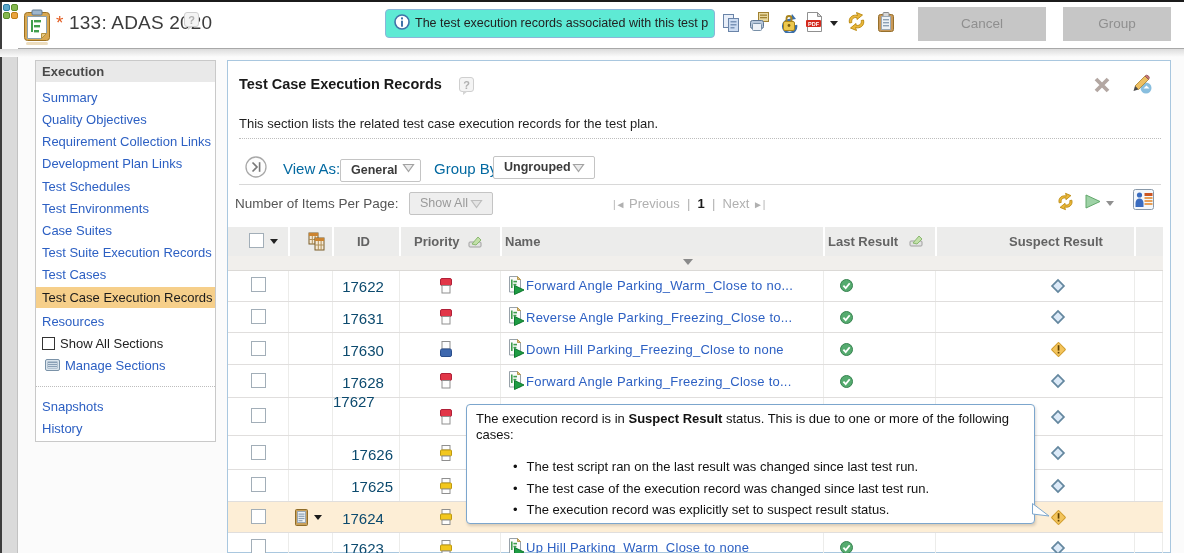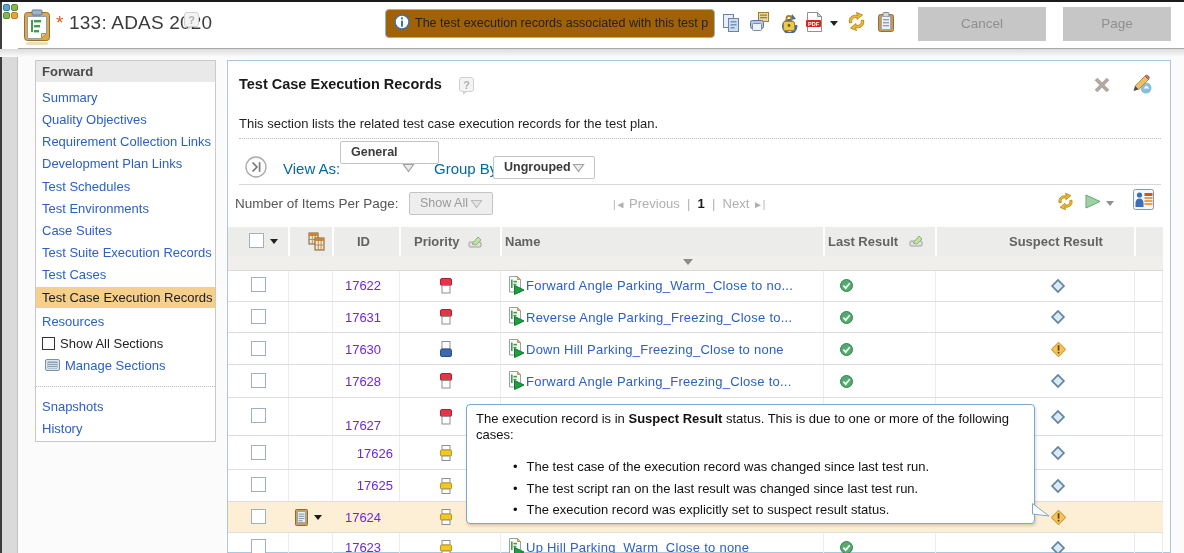--- a/index.html
+++ b/index.html
@@ -10,21 +10,21 @@
 #topline { left:0; top:0; width:1184px; height:2px; background:#1b1b1b; }
 #topbar { left:0; top:2px; width:1184px; height:46px; background:#ffffff; }
 #topdiv { left:18px; top:48px; width:1166px; height:1px; background:#a8a8a8; }
 #rail { left:0; top:2px; width:18px; height:551px; background:#ffffff; border-left:2px solid #3d3d3d; }
 #rail2 { left:2px; top:49px; width:16px; height:504px; background:#dadada; border-right:1px solid #c2c2c2; }
 #title { left:56px; top:12px; font-size:19px; color:#3c3c3c; letter-spacing:0.2px; }
 #title .star { color:#e25a1e; }
 .helpq { display:inline-block; width:15px; height:15px; background:#f4f4f4; border:1px solid #cfcfcf; border-radius:3px; color:#b0b0b0; font-size:11px; font-weight:bold; text-align:center; line-height:14px; }
 .helpq:after { content:""; position:absolute; left:3px; bottom:-4px; width:0; height:0; border-top:4px solid #d4d4d4; border-right:5px solid transparent; }
 .helpq { position:relative; }
-#infobox { left:385px; top:9px; width:330px; height:29px; background:#a16207; border:1px solid #8ab6d9; border-radius:4px; font-size:12.5px; color:#222; line-height:27px; white-space:nowrap; overflow:hidden; padding-left:8px; }
+#infobox { left:385px; top:9px; width:330px; height:29px; background:#5eead4; border:1px solid #8ab6d9; border-radius:4px; font-size:12.5px; color:#222; line-height:27px; white-space:nowrap; overflow:hidden; padding-left:8px; }
 .btn { background:#c6c6c6; color:#8f8f8f; font-size:13.5px; text-align:center; line-height:34px; }
 #btnCancel { left:918px; top:7px; width:128px; height:34px; }
 #btnSave { left:1063px; top:7px; width:108px; height:34px; }
 
 #sidebar { left:35px; top:60px; width:181px; height:382px; background:#ffffff; border:1px solid #c9c9c9; }
 #sechdr { left:0; top:0; width:179px; height:21px; background:#e9e9e9; color:#4a4a4a; font-weight:bold; font-size:13px; line-height:21px; padding-left:6px; position:absolute; }
 .sitem { position:absolute; left:6px; font-size:13px; color:#2d60c3; white-space:nowrap; }
 #selitem { position:absolute; left:0px; width:179px; background:#f6cf8a; color:#1c1c1c; font-size:13px; padding-left:6px; }
 
 #mainpanel { left:227px; top:60px; width:944px; height:493px; background:#ffffff; border:1px solid #a9c7df; }
@@ -41,21 +41,21 @@
 
 .hline { position:absolute; height:1px; background:#e0dedd; }
 .vline { position:absolute; width:1px; background:#ececea; }
 #thead { position:absolute; left:0px; top:166px; width:935px; height:29px; background:#ececeb; }
 .hcell { position:absolute; top:0; height:29px; font-size:13px; font-weight:bold; color:#636363; line-height:29px; }
 .hgap { position:absolute; top:0; width:2px; height:29px; background:#ffffff; }
 #chevrow { position:absolute; left:0px; top:195px; width:935px; height:15px; background:#f1efec; border-bottom:1px solid #dbd9d6; }
 .row { position:absolute; left:0px; width:935px; }
 .rowb { border-bottom:1px solid #e0dedd; }
 .cb { position:absolute; width:15px; height:15px; background:#fff; border:1px solid #a2aeb8; }
-.idtxt { position:absolute; font-size:13px; color:#6d28d9; }
+.idtxt { position:absolute; font-size:15px; color:#0c4a6e; }
 .nametxt { position:absolute; font-size:13px; color:#2d60c3; white-space:nowrap; letter-spacing:0.25px; }
 
 #tooltip { left:466px; top:404px; width:569px; height:120px; background:#ffffff; border:1px solid #7ca6cd; border-radius:4px; box-shadow:1px 2px 3px rgba(0,0,0,0.15); font-size:13px; color:#111; }
 #tooltip .tx { position:absolute; left:9px; top:6px; width:545px; line-height:16px; }
 #tooltip ul { position:absolute; left:46px; top:51px; list-style:none; }
 #tooltip li { line-height:21.5px; }
 #tooltip li:before { content:"•"; margin-right:9px; font-size:13px; }
 </style>
 </head>
 <body>
@@ -132,25 +132,25 @@
 <svg class="abs" style="left:877px;top:12px" width="18" height="21" viewBox="0 0 18 21">
   <rect x="1.5" y="2.5" width="15" height="17" rx="2" fill="#c89858" stroke="#96702c"></rect>
   <rect x="6" y="0.5" width="6" height="4" rx="1" fill="#d8d8d8" stroke="#888"></rect>
   <rect x="4.5" y="4.5" width="9" height="13" fill="#eef2f6" stroke="#9aa8b4"></rect>
   <rect x="6" y="7" width="6" height="1.4" fill="#8ca0b4"></rect>
   <rect x="6" y="10" width="6" height="1.4" fill="#8ca0b4"></rect>
   <rect x="6" y="13" width="6" height="1.4" fill="#8ca0b4"></rect>
 </svg>
 
 <div class="abs btn" id="btnCancel">Cancel</div>
-<div class="abs btn" id="btnSave">Page</div>
+<div class="abs btn" id="btnSave">Group</div>
 
 
 <div class="abs" id="sidebar">
-  <div id="sechdr">Forward</div>
+  <div id="sechdr">Execution</div>
   <div class="sitem" style="top:29px">Summary</div>
   <div class="sitem" style="top:51px">Quality Objectives</div>
   <div class="sitem" style="top:73px">Requirement Collection Links</div>
   <div class="sitem" style="top:95px">Development Plan Links</div>
   <div class="sitem" style="top:118px">Test Schedules</div>
   <div class="sitem" style="top:140px">Test Environments</div>
   <div class="sitem" style="top:162px">Case Suites</div>
   <div class="sitem" style="top:184px">Test Suite Execution Records</div>
   <div class="sitem" style="top:206px">Test Cases</div>
   <div id="selitem" style="top:226px;height:21px;line-height:21px">Test Case Execution Records</div>
@@ -189,21 +189,21 @@
   <div id="pdesc">This section lists the related test case execution records for the test plan.</div>
   <div class="dotted" style="left:11px;top:77px;width:922px"></div>
 
   
   <svg class="abs" style="left:17px;top:95px" width="22" height="22" viewBox="0 0 22 22">
     <circle cx="11" cy="11" r="10" fill="#fdfdfd" stroke="#a8a8a8" stroke-width="1.3"></circle>
     <path d="M7.5 6.5 L12 11 L7.5 15.5" fill="none" stroke="#787878" stroke-width="1.6"></path>
     <rect x="13.8" y="6.2" width="1.6" height="9.6" fill="#787878"></rect>
   </svg>
   <div class="tlabel" style="left:55px;top:99px">View As:</div>
-  <div class="drop" style="left:112px;top:80px;width:99px">General</div>
+  <div class="drop" style="left:112px;top:98px;width:81px">General</div>
   <svg class="dArr" style="left:174px;top:102px" width="13" height="11">
       <path d="M1.5 1.5 h10 l-5 7 z" fill="#ececec" stroke="#a2a2a2" stroke-width="1.2"></path>
     </svg>
   <div class="tlabel" style="left:206px;top:99px">Group By:</div>
   <div class="drop" style="left:265px;top:95px;width:102px">Ungrouped</div>
   <svg class="dArr" style="left:344px;top:102px" width="13" height="11">
       <path d="M1.5 1.5 h10 l-5 7 z" fill="#ececec" stroke="#a2a2a2" stroke-width="1.2"></path>
     </svg>
   <div class="hline" style="left:11px;top:123px;width:922px;background:#d8d8d8"></div>
 
@@ -370,21 +370,21 @@
   <div class="nametxt" style="left:298px;top:312.8px">Forward Angle Parking_Freezing_Close to...</div>
   <svg class="abs" style="left:612px;top:313.8px" width="13" height="13" viewBox="0 0 13 13">
       <circle cx="6.5" cy="6.5" r="6" fill="#55ab6f" stroke="#36824f" stroke-width="1"></circle>
       <path d="M3.4 6.6 L5.7 9.1 L9.7 4.2" stroke="#ffffff" stroke-width="1.8" fill="none"></path>
     </svg>
   <svg class="abs" style="left:822px;top:312.3px" width="16" height="16" viewBox="0 0 16 16">
       <rect x="3.8" y="3.8" width="8.4" height="8.4" fill="#dceaf8" stroke="#64879f" stroke-width="1.7" transform="rotate(45 8 8)"></rect>
     </svg>
   <div class="row rowb" style="top:336.5px;height:38.5px;"></div>
   <div class="cb" style="left:23px;top:347.2px"></div>
-  <div class="idtxt" style="left:105px;top:357px;width:60px;text-align:center">17627</div>
+  <div class="idtxt" style="left:105px;top:332px;width:60px;">17627</div>
   <svg class="abs" style="left:212px;top:347.8px" width="12" height="16" viewBox="0 0 12 16">
       <rect x="0.5" y="0.5" width="11" height="7" rx="1.5" fill="#e23648" stroke="#b02038"></rect>
       <rect x="2" y="7.5" width="8" height="7.5" fill="#fdfdfd" stroke="#8f8f8f"></rect>
     </svg>
   <svg class="abs" style="left:822px;top:347.7px" width="16" height="16" viewBox="0 0 16 16">
       <rect x="3.8" y="3.8" width="8.4" height="8.4" fill="#dceaf8" stroke="#64879f" stroke-width="1.7" transform="rotate(45 8 8)"></rect>
     </svg>
   <div class="row rowb" style="top:375px;height:34px;"></div>
   <div class="cb" style="left:23px;top:383.5px"></div>
   <div class="idtxt" style="left:105px;top:384.5px;width:60px;text-align:right">17626</div>
@@ -452,21 +452,21 @@
     </svg>
   <svg class="abs" style="left:822px;top:478.5px" width="16" height="16" viewBox="0 0 16 16">
       <rect x="3.8" y="3.8" width="8.4" height="8.4" fill="#dceaf8" stroke="#64879f" stroke-width="1.7" transform="rotate(45 8 8)"></rect>
     </svg>
 </div>
 
 
 <div class="abs" id="tooltip">
   <div class="tx">The execution record is in <b>Suspect Result</b> status. This is due to one or more of the following cases:</div>
   <ul>
+    <li>The test script ran on the last result was changed since last test run.</li>
     <li>The test case of the execution record was changed since last test run.</li>
-    <li>The test script ran on the last result was changed since last test run.</li>
     <li>The execution record was explicitly set to suspect result status.</li>
   </ul>
 </div>
 <svg class="abs" style="left:1032px;top:502px" width="20" height="20" viewBox="0 0 20 20">
   <path d="M0.5 1.5 L17 14 L0.5 12 Z" fill="#ffffff" stroke="#7ca6cd"></path>
 </svg>
 
 
 </body></html>

